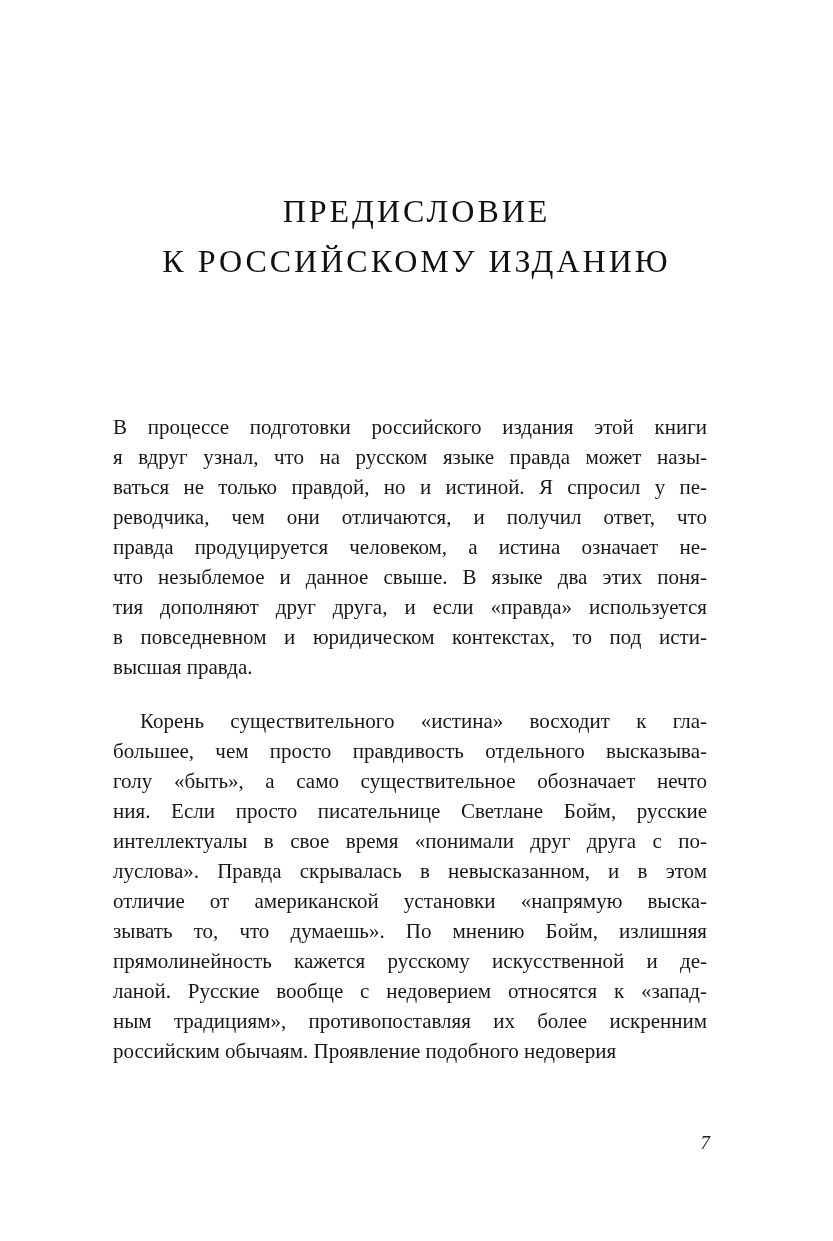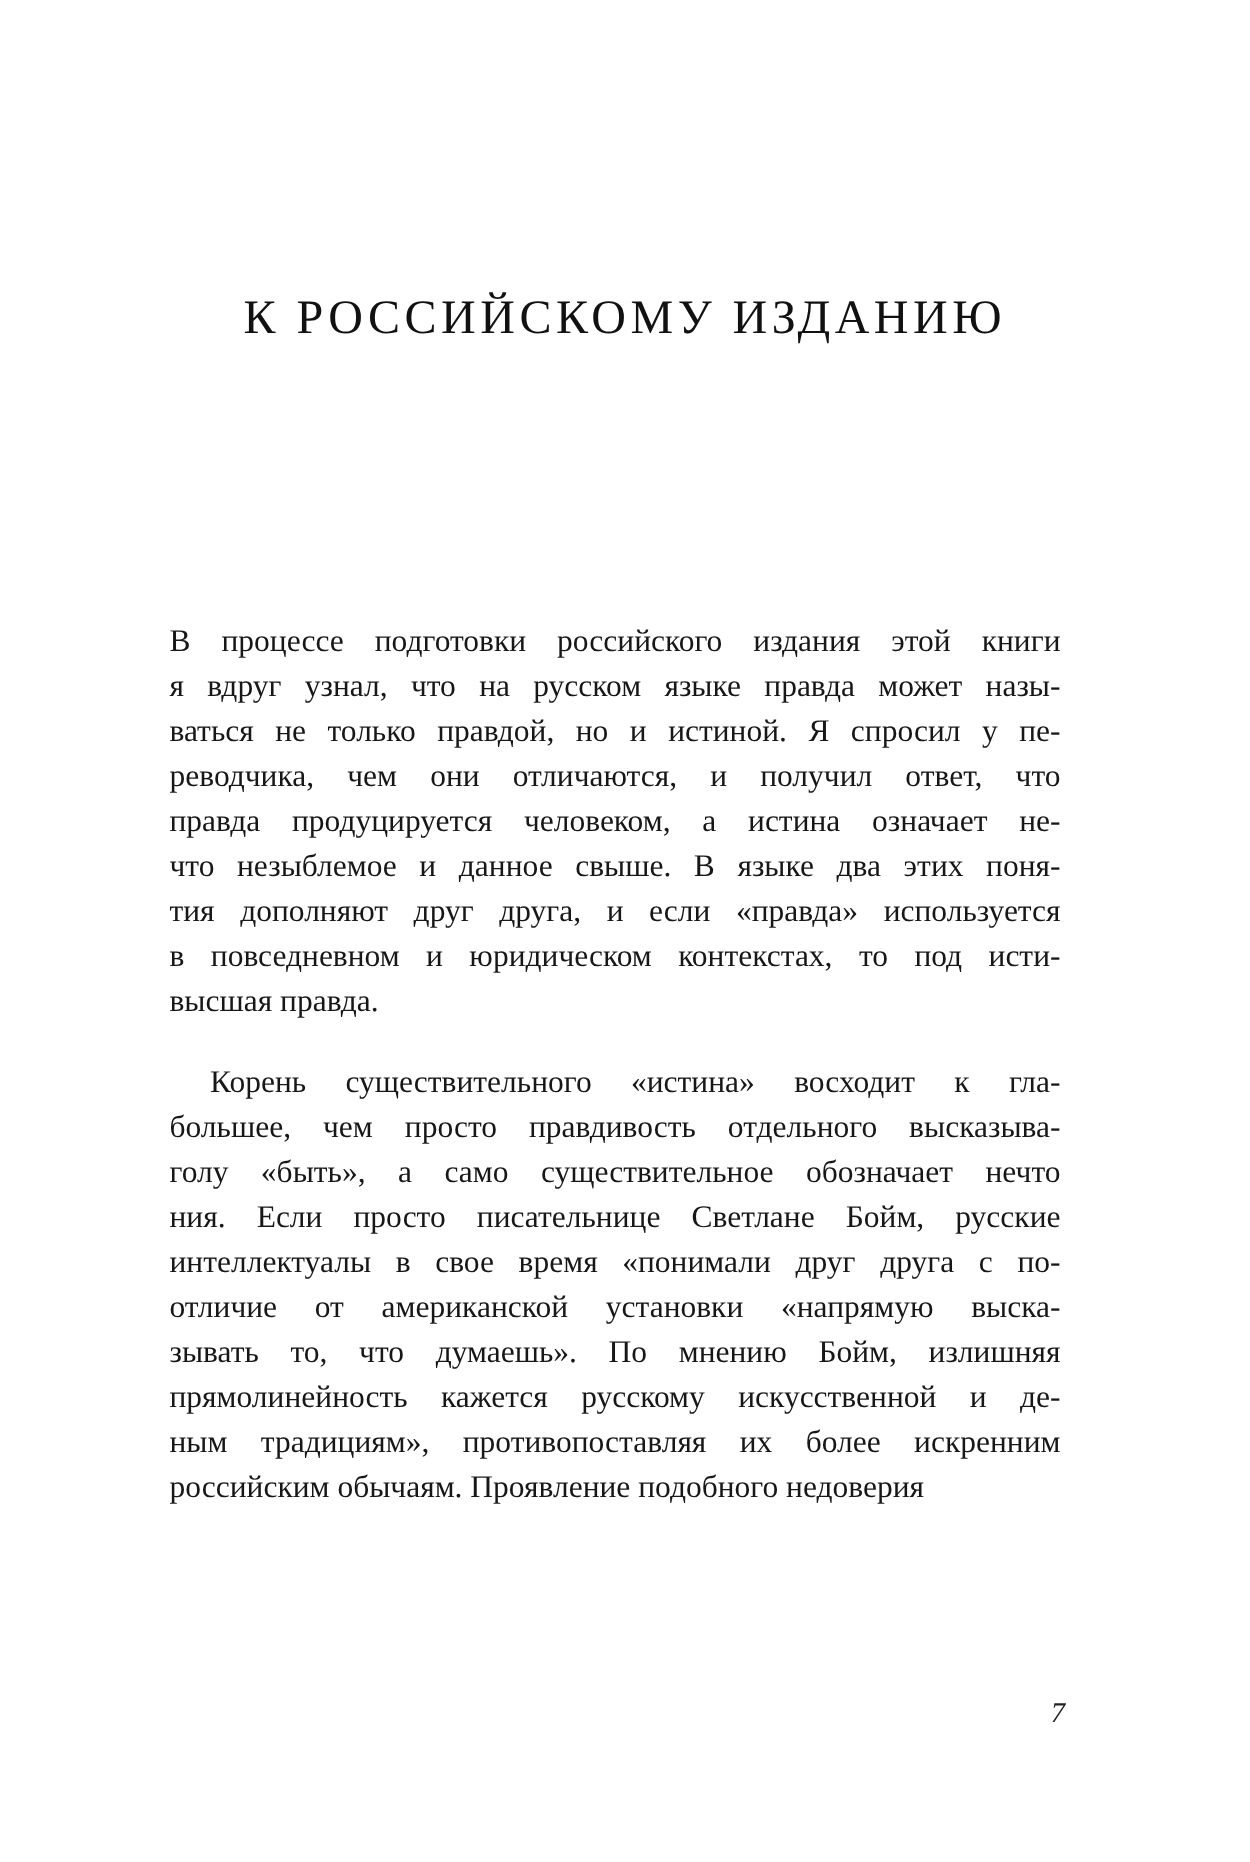--- a/index.html
+++ b/index.html
@@ -65,40 +65,43 @@
     font-style: italic;
     color: #222222;
   }
 </style>
 </head>
 <body>
 
 <div class="page">
 
   <h1 class="title">
+    <span class="title-line">ПРЕДИСЛОВИЕ</span>
     <span class="title-line">К РОССИЙСКОМУ ИЗДАНИЮ</span>
   </h1>
 
   <div class="body-text" id="body-text">
       <div class="text-line">В процессе подготовки российского издания этой книги</div>
       <div class="text-line">я вдруг узнал, что на русском языке правда может назы-</div>
       <div class="text-line">ваться не только правдой, но и истиной. Я спросил у пе-</div>
       <div class="text-line">реводчика, чем они отличаются, и получил ответ, что</div>
       <div class="text-line">правда продуцируется человеком, а истина означает не-</div>
       <div class="text-line">что незыблемое и данное свыше. В языке два этих поня-</div>
       <div class="text-line">тия дополняют друг друга, и если «правда» используется</div>
       <div class="text-line">в повседневном и юридическом контекстах, то под исти-</div>
       <div class="text-line last-line">высшая правда.</div>
       <div class="text-line first-indent">Корень существительного «истина» восходит к гла-</div>
       <div class="text-line">большее, чем просто правдивость отдельного высказыва-</div>
       <div class="text-line">голу «быть», а само существительное обозначает нечто</div>
       <div class="text-line">ния. Если просто писательнице Светлане Бойм, русские</div>
       <div class="text-line">интеллектуалы в свое время «понимали друг друга с по-</div>
+      <div class="text-line">луслова». Правда скрывалась в невысказанном, и в этом</div>
       <div class="text-line">отличие от американской установки «напрямую выска-</div>
       <div class="text-line">зывать то, что думаешь». По мнению Бойм, излишняя</div>
       <div class="text-line">прямолинейность кажется русскому искусственной и де-</div>
+      <div class="text-line">ланой. Русские вообще с недоверием относятся к «запад-</div>
       <div class="text-line">ным традициям», противопоставляя их более искренним</div>
       <div class="text-line last-line">российским обычаям. Проявление подобного недоверия</div>
     </div>
 
   <div class="page-number">7</div>
 
 </div>
 
 </body></html>

